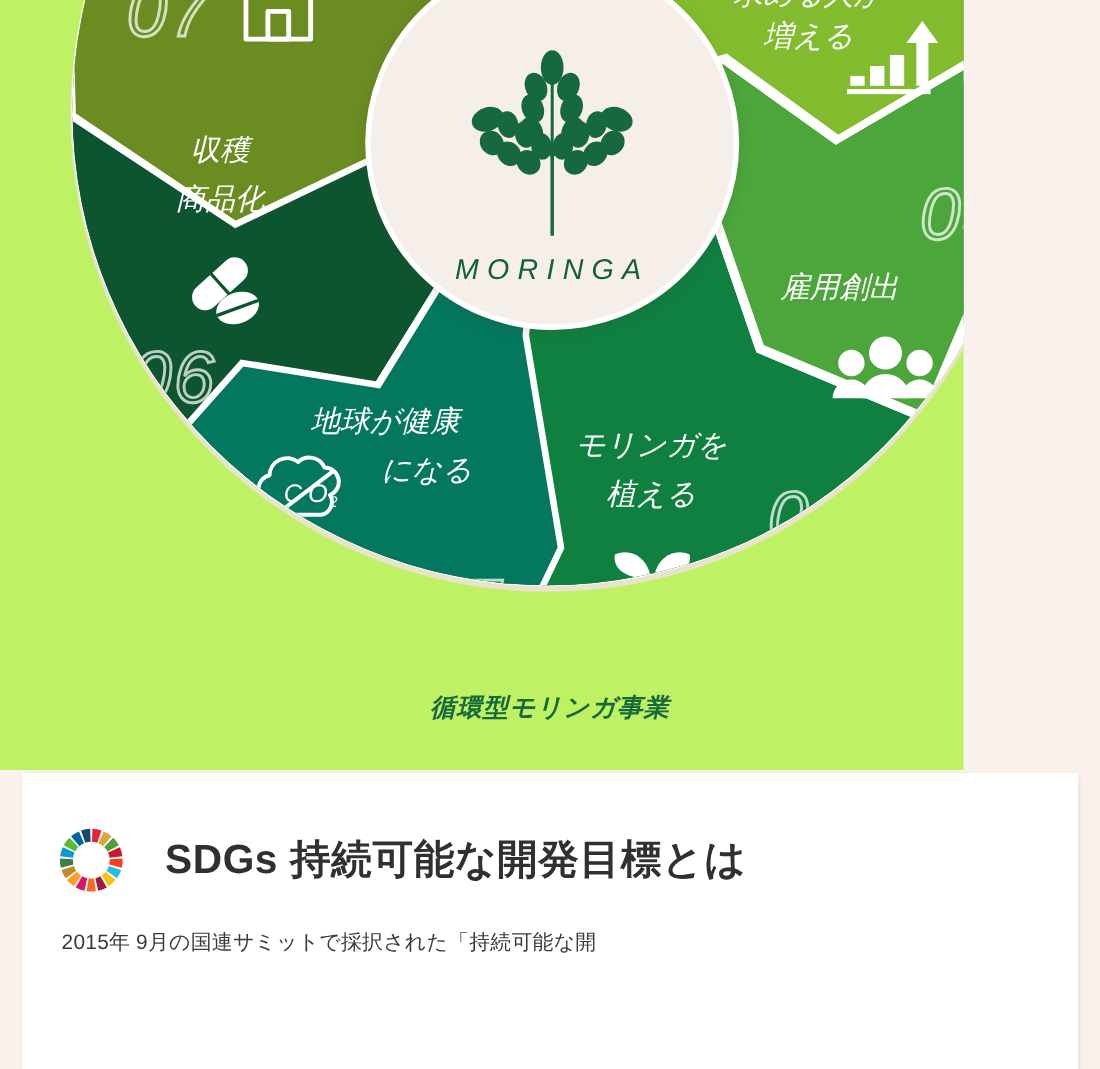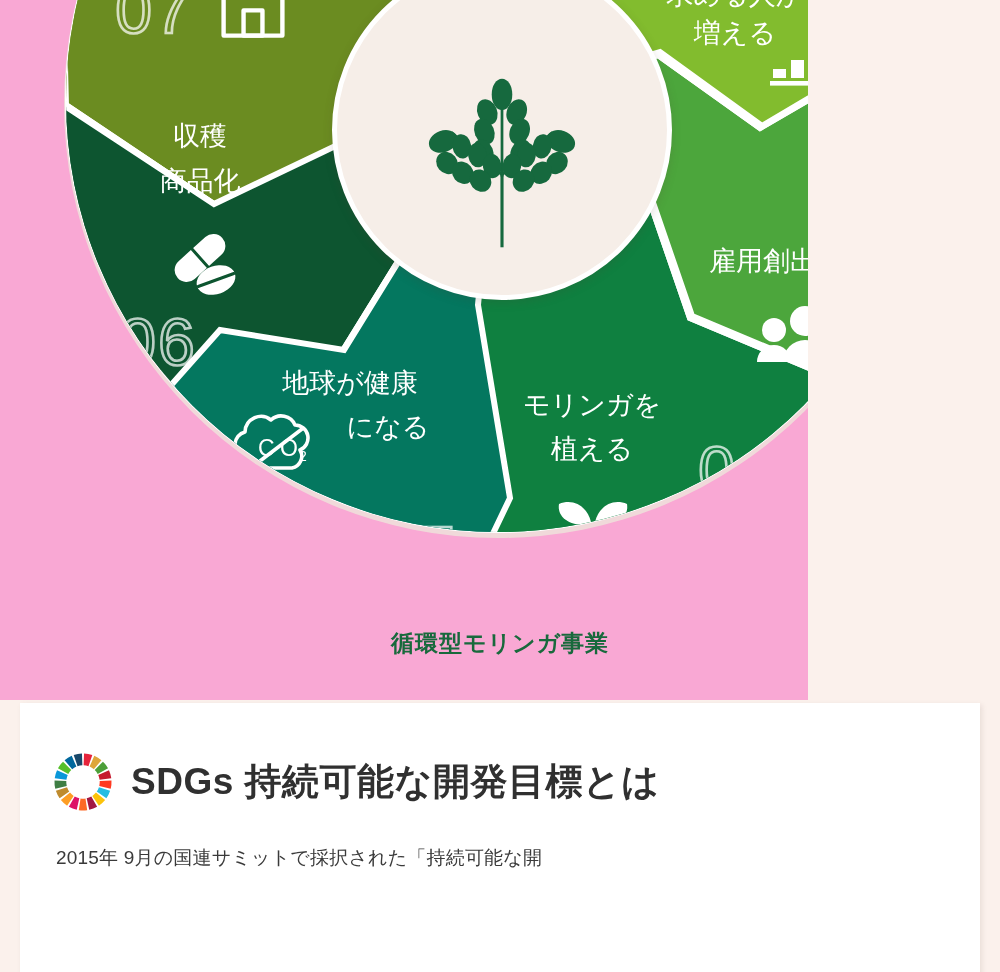--- a/index.html
+++ b/index.html
@@ -7,23 +7,24 @@
     width: 1000px; height: 972px;
     font-family: "Liberation Sans", "DejaVu Sans", sans-serif;
     overflow: hidden;
   }
   body { background: #fbf1ec; position: relative; }
 
   
   #wheel-area {
     position: absolute;
     left: 0; top: 0;
-    width: 808px; height: 700px;
-    background: #f9a8d4;
+    width: 876px; height: 700px;
+    background: #bef264;
     overflow: hidden;
+    font-style: italic;
   }
   #wheel-svg { position: absolute; left: 0; top: 0; }
 
   .seg-text {
     fill: #ffffff;
     font-family: "Liberation Sans", "DejaVu Sans", sans-serif;
     font-size: 27px;
     font-weight: 500;
     text-anchor: middle;
   }
@@ -80,21 +81,21 @@
     background: #ffffff;
     box-shadow: 2px 2px 5px rgba(120,100,90,0.14);
   }
   #sdg-head {
     display: flex;
     align-items: center;
     padding: 48px 0 0 32px;
   }
   #sdg-wheel-icon { width: 62px; height: 62px; flex: 0 0 62px; }
   #sdg-title {
-    margin-left: 17px;
+    margin-left: 36px;
     font-size: 37px;
     font-weight: bold;
     color: #303030;
     letter-spacing: 0.5px;
     white-space: nowrap;
   }
   #sdg-body {
     margin: 30px 0 0 36px;
     font-size: 19px;
     line-height: 1.62;
@@ -262,20 +263,21 @@
         <ellipse cx="160" cy="78" rx="15" ry="11" transform="rotate(20 160 78)"></ellipse>
         <ellipse cx="141" cy="83" rx="9.5" ry="12.5" transform="rotate(8 141 83)"></ellipse>
         <ellipse cx="125" cy="92" rx="9.5" ry="12.5" transform="rotate(8 125 92)"></ellipse>
         <ellipse cx="110" cy="103" rx="9.5" ry="12.5" transform="rotate(8 110 103)"></ellipse>
 
         <ellipse cx="156" cy="100" rx="10.5" ry="12" transform="rotate(40 156 100)"></ellipse>
         <ellipse cx="140" cy="110" rx="10.5" ry="12" transform="rotate(40 140 110)"></ellipse>
         <ellipse cx="122" cy="118" rx="10.5" ry="12" transform="rotate(40 122 118)"></ellipse>
       </g>
     </svg>
+    <div id="moringa-word">MORINGA</div>
   </div>
 
   <div id="wheel-caption">循環型モリンガ事業</div>
 </div>
 
 <div id="sdg-card">
   <div id="sdg-head">
     <svg id="sdg-wheel-icon" viewBox="0 0 100 100">
       <g id="sdg-ring" transform="translate(50,50)">
           <path d="M 1.6856106005015785 -45.969106113818185 A 46 46 0 0 1 15.03417141113239 -43.47382764354537 L 8.824404958708142 -25.517246660341847 A 27 27 0 0 0 0.9893801350770135 -26.981866632023717 Z" fill="#e5243b"></path>

